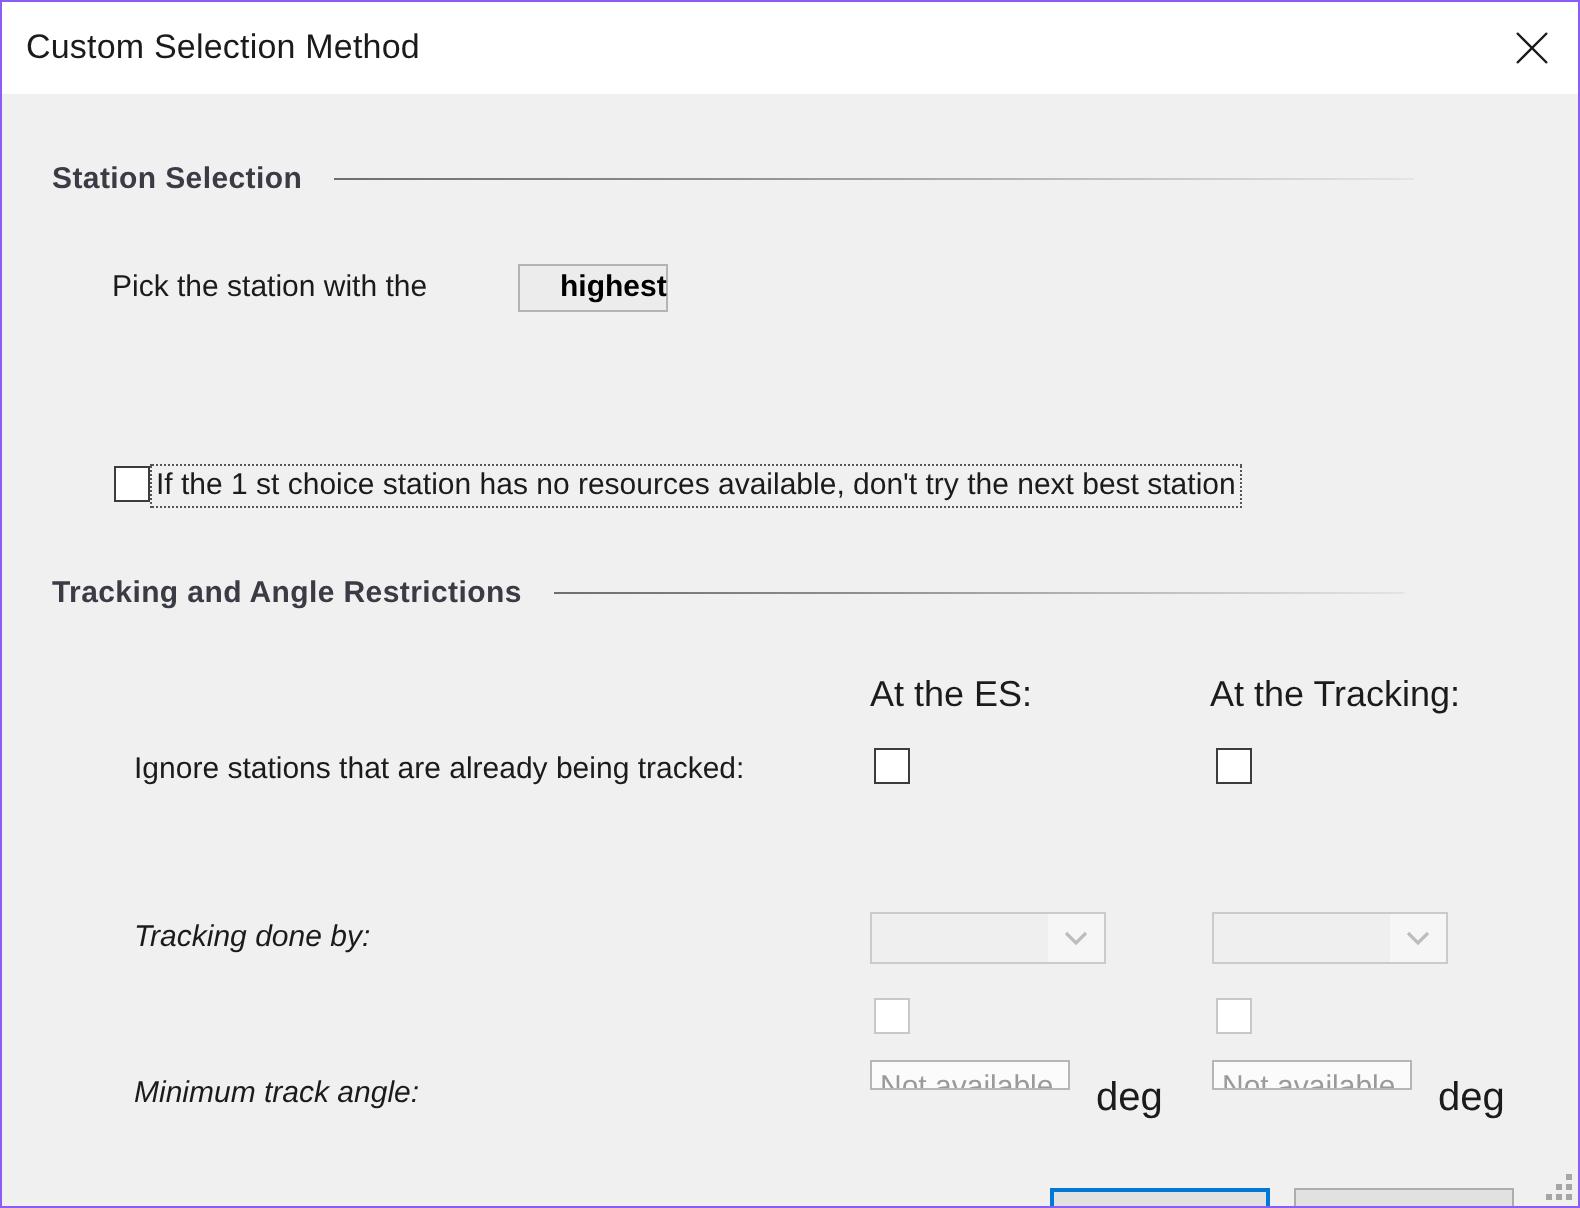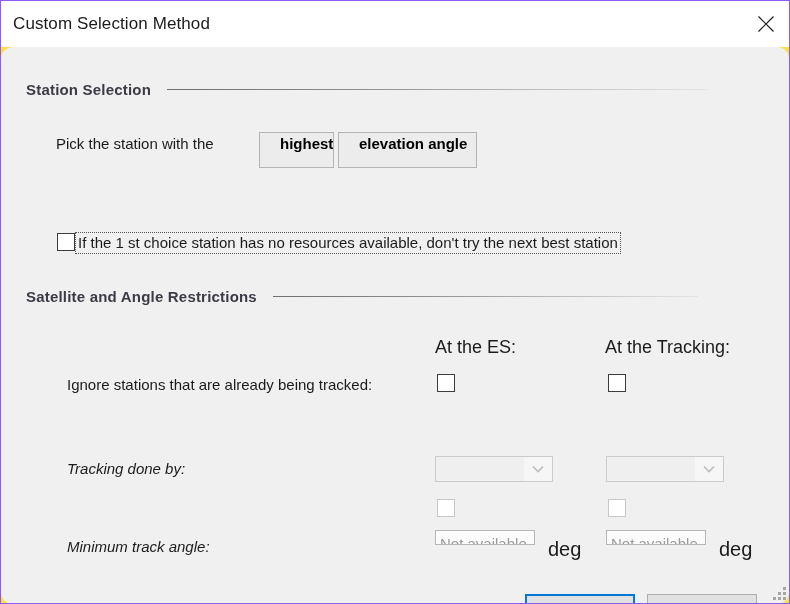--- a/index.html
+++ b/index.html
@@ -49,21 +49,20 @@
     justify-content: center;
     cursor: default;
   }
   .close-btn svg { display: block; }
 
   
   .content {
     position: relative;
     height: 557px;
     background: #f0f0f0;
-    border-radius: 12px;
   }
 
   
   .group-header {
     position: absolute;
     display: flex;
     align-items: center;
     white-space: nowrap;
   }
   .group-title {
@@ -100,21 +99,21 @@
   
   .pick-btn {
     position: absolute;
     box-sizing: border-box;
     background: #ececec;
     border: 1px solid #b4b4b4;
     font-family: "Liberation Sans", sans-serif;
     font-size: 15px;
     font-weight: bold;
     color: #000000;
-    height: 36px;
+    height: 24px;
     line-height: 22px;
     text-align: center;
     padding: 0 20px;
     cursor: default;
     white-space: nowrap;
   }
 
   
   .checkbox {
     position: absolute;
@@ -238,27 +237,26 @@
 
     <div class="group-header" style="left:25px; top:34px;">
       <span class="group-title">Station Selection</span>
       <span class="group-rule" style="width:540px;"></span>
     </div>
 
     <div class="label" style="left:55px; top:88px;">Pick the station with the</div>
 
     <div class="pick-btn" style="left:258px; top:85px; width:75px;">highest</div>
 
-    <div class="pick-btn" style="left:337px; top:85px; width:139px;">elevation angle</div>
 
     <div class="checkbox" style="left:56px; top:186px;"></div>
     <div class="focus-label" style="left:74px; top:185px;">If the 1 st choice station has no resources available, don't try the next best station</div>
 
     <div class="group-header" style="left:25px; top:241px;">
-      <span class="group-title">Satellite and Angle Restrictions</span>
+      <span class="group-title">Tracking and Angle Restrictions</span>
       <span class="group-rule" style="width:425px;"></span>
     </div>
 
     <div class="col-head" style="left:434px; top:290px;">At the ES:</div>
     <div class="col-head" style="left:604px; top:290px;">At the Tracking:</div>
 
     <div class="label" style="left:66px; top:329px;">Ignore stations that are already being tracked:</div>
     <div class="checkbox" style="left:436px; top:327px;"></div>
     <div class="checkbox" style="left:607px; top:327px;"></div>
 

